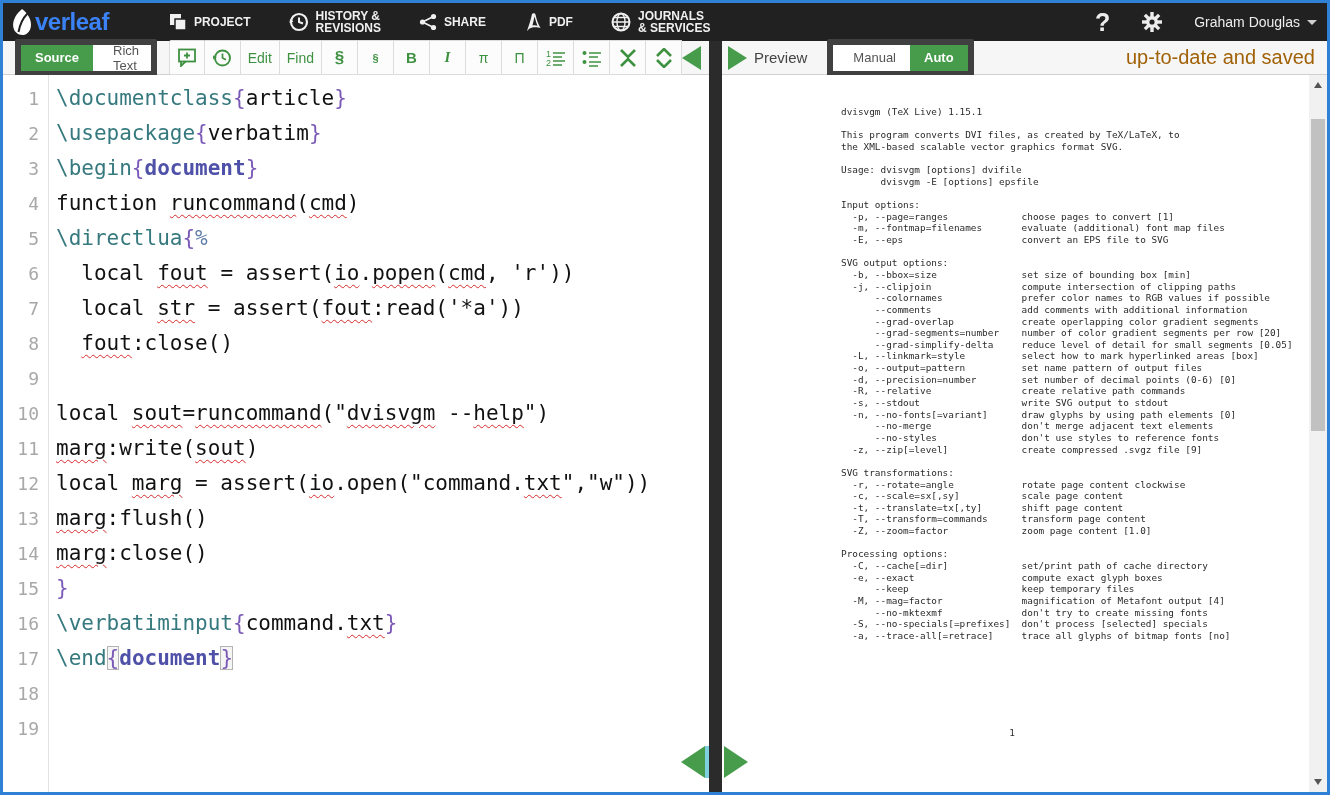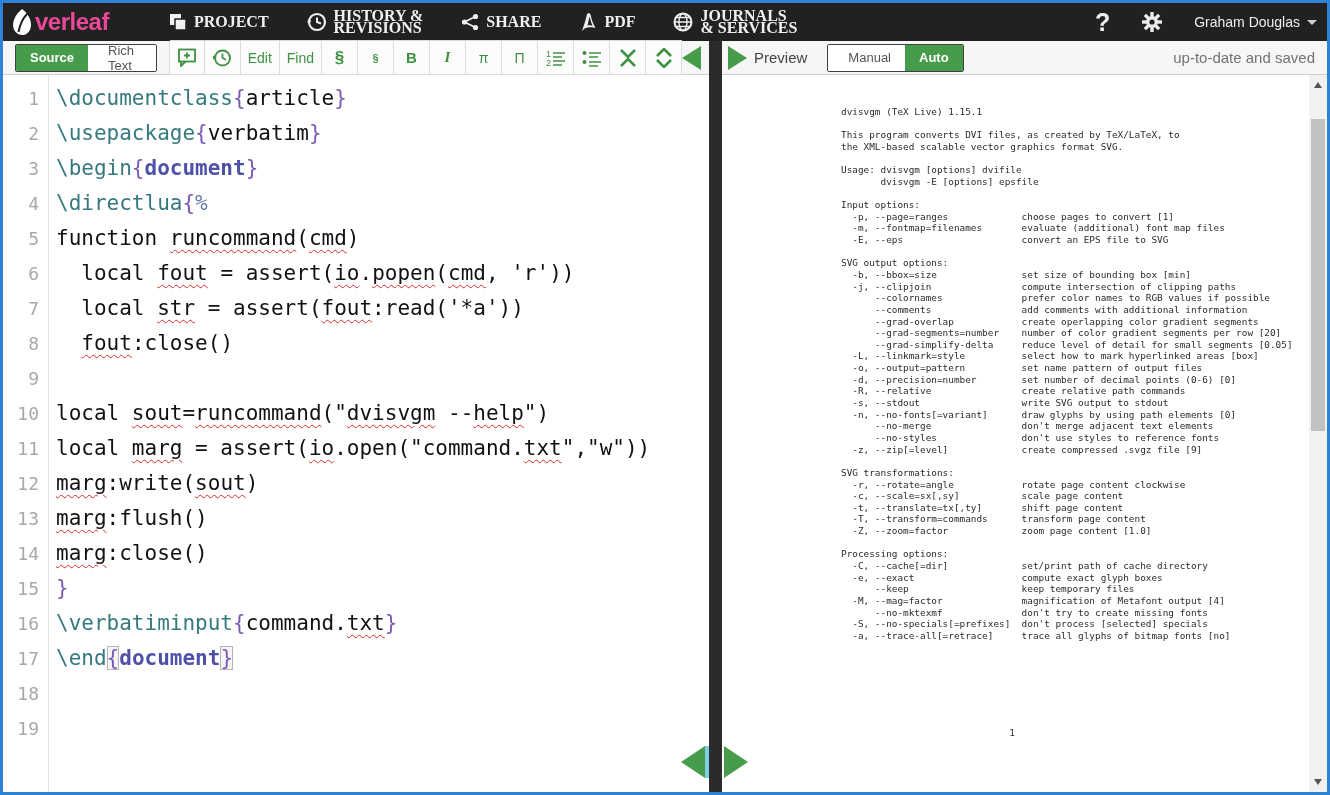--- a/index.html
+++ b/index.html
@@ -4,55 +4,55 @@
 <style>
   * { margin:0; padding:0; box-sizing:border-box; }
   html,body { width:1330px; height:795px; }
   body { font-family:"Liberation Sans", sans-serif; background:#fff; }
 
   .app { width:1330px; height:795px; border:3px solid #2e81d4; display:flex; flex-direction:column; overflow:hidden; background:#fff; }
 
   
   .navbar { height:38px; background:#212121; display:flex; align-items:center; color:#f2f2f2; flex:0 0 38px; padding:0 10px 0 8px; }
   .logo { display:flex; align-items:center; margin-right:60px; }
-  .logo-word { font-size:24px; font-weight:bold; color:#ec4899; letter-spacing:-0.5px; }
+  .logo-word { font-size:24px; font-weight:bold; color:#3b82f6; letter-spacing:-0.5px; }
   .nav-item { display:flex; align-items:center; gap:7px; margin-right:38px; cursor:pointer; }
-  .nav-label { font-size:16px; font-weight:bold; letter-spacing:0; line-height:12px; color:#f0f0f0;font-family:Liberation Serif, serif; }
+  .nav-label { font-size:12px; font-weight:bold; letter-spacing:0; line-height:12px; color:#f0f0f0; }
   .nav-right { margin-left:auto; display:flex; align-items:center; gap:30px; }
   .help-q { font-size:25px; font-weight:bold; color:#ededed; cursor:pointer; }
   .user { display:flex; align-items:center; gap:7px; font-size:14px; color:#ededed; cursor:pointer; }
   .caret-down { width:0; height:0; border-left:5px solid transparent; border-right:5px solid transparent; border-top:5px solid #cfcfcf; }
 
   
   .main { flex:1; display:flex; min-height:0; }
   .source-pane { width:706px; flex:0 0 706px; display:flex; flex-direction:column; min-height:0; }
   .divider { width:13px; flex:0 0 13px; background:#2b2b2b; cursor:col-resize; }
   .preview-pane { flex:1; display:flex; flex-direction:column; min-height:0; background:#fff; }
 
   
   .toolbar { height:34px; flex:0 0 34px; background:#f6f6f6; border-bottom:1px solid #d0d0d0; display:flex; align-items:center; padding:0 6px; }
-  .seg { display:flex; border:1px solid #404040; border-radius:2px; overflow:hidden; margin-left:6px; }
+  .seg { display:flex; border:6px solid #404040; border-radius:2px; overflow:hidden; margin-left:6px; }
   .seg-btn { height:26px; padding:0 14px; display:flex; align-items:center; font-size:13px; cursor:pointer; }
   .seg-on { background:#469c4b; color:#fff; font-weight:bold; }
   .seg-off { background:#fff; color:#555;padding-left:20px; }
   .tgroup { display:flex; align-items:stretch; margin-left:12px; }
   .tbtn { min-width:36px; height:35px; padding:0 7px; background:#fcfcfc; border:1px solid #dcdcdc; border-left-width:0; display:flex; align-items:center; justify-content:center; color:#3f9142; font-size:14px; cursor:pointer; }
   .tbtn:first-child { border-left-width:1px; border-top-left-radius:2px; border-bottom-left-radius:2px; }
   .tbtn.txt { font-size:14px; }
   .sec-big { font-size:17px; font-weight:bold; }
   .sec-small { font-size:11px; font-weight:bold; }
   .b-bold { font-weight:bold; font-size:15px; }
   .b-italic { font-style:italic; font-family:"Liberation Serif", serif; font-size:15px; font-weight:bold; }
 
   .tri-left { width:0; height:0; border-top:12px solid transparent; border-bottom:12px solid transparent; border-right:19px solid #469c4b; cursor:pointer; }
   .tri-right { width:0; height:0; border-top:12px solid transparent; border-bottom:12px solid transparent; border-left:19px solid #469c4b; cursor:pointer; }
   .toolbar .tri-left { margin-left:auto; margin-right:2px; }
 
   .preview-label { font-size:15px; color:#444; margin:0 14px 0 7px; }
-  .status { margin-left:auto; color:#737373; font-size:15px; padding-right:6px; white-space:nowrap; }
+  .status { margin-left:auto; color:#a16207; font-size:20px; padding-right:6px; white-space:nowrap; }
 
   
   .editor { flex:1; position:relative; background:#fff; overflow:hidden; display:flex; }
   .gutter { width:46px; flex:0 0 46px; border-right:1px solid #e3e3e3; padding-top:6px; text-align:right; }
   .ln { height:35px; line-height:35px; padding-right:9px; color:#a8a8a8; font-family:"DejaVu Sans Mono", monospace; font-size:18px; }
   .code { flex:1; padding:6px 0 0 7px; font-family:"DejaVu Sans Mono", monospace; font-size:21px; }
   .codeline { height:35px; line-height:35px; white-space:pre; color:#111; }
   .tk-cmd { color:#35797e; }
   .tk-brace { color:#7b59b6; }
   .tk-env { color:#4f51a8; font-weight:bold; }
@@ -274,29 +274,29 @@
             <div class="ln">15</div>
             <div class="ln">16</div>
             <div class="ln">17</div>
             <div class="ln">18</div>
             <div class="ln">19</div>
           </div>
         <div class="code" id="code">
             <div class="codeline"><span class="tk-cmd">\documentclass</span><span class="tk-brace">{</span><span class="tk-pln">article</span><span class="tk-brace">}</span></div>
             <div class="codeline"><span class="tk-cmd">\usepackage</span><span class="tk-brace">{</span><span class="tk-pln">verbatim</span><span class="tk-brace">}</span></div>
             <div class="codeline"><span class="tk-cmd">\begin</span><span class="tk-brace">{</span><span class="tk-env">document</span><span class="tk-brace">}</span></div>
+            <div class="codeline"><span class="tk-pln">function </span><span class="tk-sp">runcommand</span><span class="tk-pln">(</span><span class="tk-sp">cmd</span><span class="tk-pln">)</span></div>
             <div class="codeline"><span class="tk-cmd">\directlua</span><span class="tk-brace">{</span><span class="tk-cmt">%</span></div>
-            <div class="codeline"><span class="tk-pln">function </span><span class="tk-sp">runcommand</span><span class="tk-pln">(</span><span class="tk-sp">cmd</span><span class="tk-pln">)</span></div>
             <div class="codeline"><span class="tk-pln">  local </span><span class="tk-sp">fout</span><span class="tk-pln"> = assert(</span><span class="tk-sp">io</span><span class="tk-pln">.</span><span class="tk-sp">popen</span><span class="tk-pln">(</span><span class="tk-sp">cmd</span><span class="tk-pln">, 'r'))</span></div>
             <div class="codeline"><span class="tk-pln">  local </span><span class="tk-sp">str</span><span class="tk-pln"> = assert(</span><span class="tk-sp">fout</span><span class="tk-pln">:read('*a'))</span></div>
             <div class="codeline"><span class="tk-pln">  </span><span class="tk-sp">fout</span><span class="tk-pln">:close()</span></div>
             <div class="codeline"></div>
             <div class="codeline"><span class="tk-pln">local </span><span class="tk-sp">sout</span><span class="tk-pln">=</span><span class="tk-sp">runcommand</span><span class="tk-pln">("</span><span class="tk-sp">dvisvgm</span><span class="tk-pln"> --</span><span class="tk-sp">help</span><span class="tk-pln">")</span></div>
+            <div class="codeline"><span class="tk-sp">marg</span><span class="tk-pln">:write(</span><span class="tk-sp">sout</span><span class="tk-pln">)</span></div>
             <div class="codeline"><span class="tk-pln">local </span><span class="tk-sp">marg</span><span class="tk-pln"> = assert(</span><span class="tk-sp">io</span><span class="tk-pln">.open("command.</span><span class="tk-sp">txt</span><span class="tk-pln">","w"))</span></div>
-            <div class="codeline"><span class="tk-sp">marg</span><span class="tk-pln">:write(</span><span class="tk-sp">sout</span><span class="tk-pln">)</span></div>
             <div class="codeline"><span class="tk-sp">marg</span><span class="tk-pln">:flush()</span></div>
             <div class="codeline"><span class="tk-sp">marg</span><span class="tk-pln">:close()</span></div>
             <div class="codeline"><span class="tk-brace">}</span></div>
             <div class="codeline"><span class="tk-cmd">\verbatiminput</span><span class="tk-brace">{</span><span class="tk-pln">command.</span><span class="tk-sp">txt</span><span class="tk-brace">}</span></div>
             <div class="codeline"><span class="tk-cmd">\end</span><span class="tk-bracebox">{</span><span class="tk-env">document</span><span class="tk-bracebox">}</span></div>
           </div>
         <div class="collapse-handle">
           <div class="big-tri-left"></div>
           <div class="cyan-strip"></div>
         </div>

